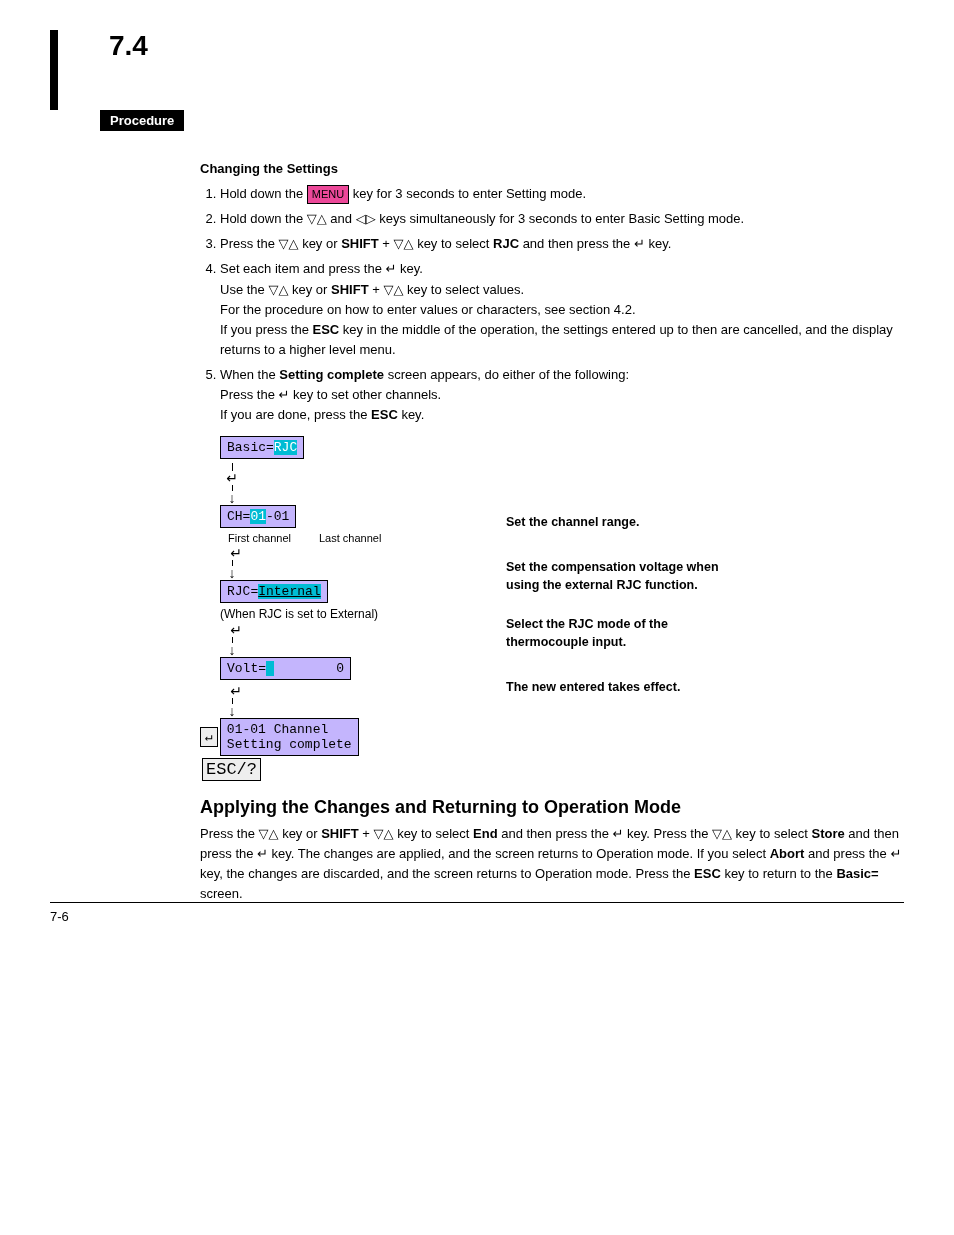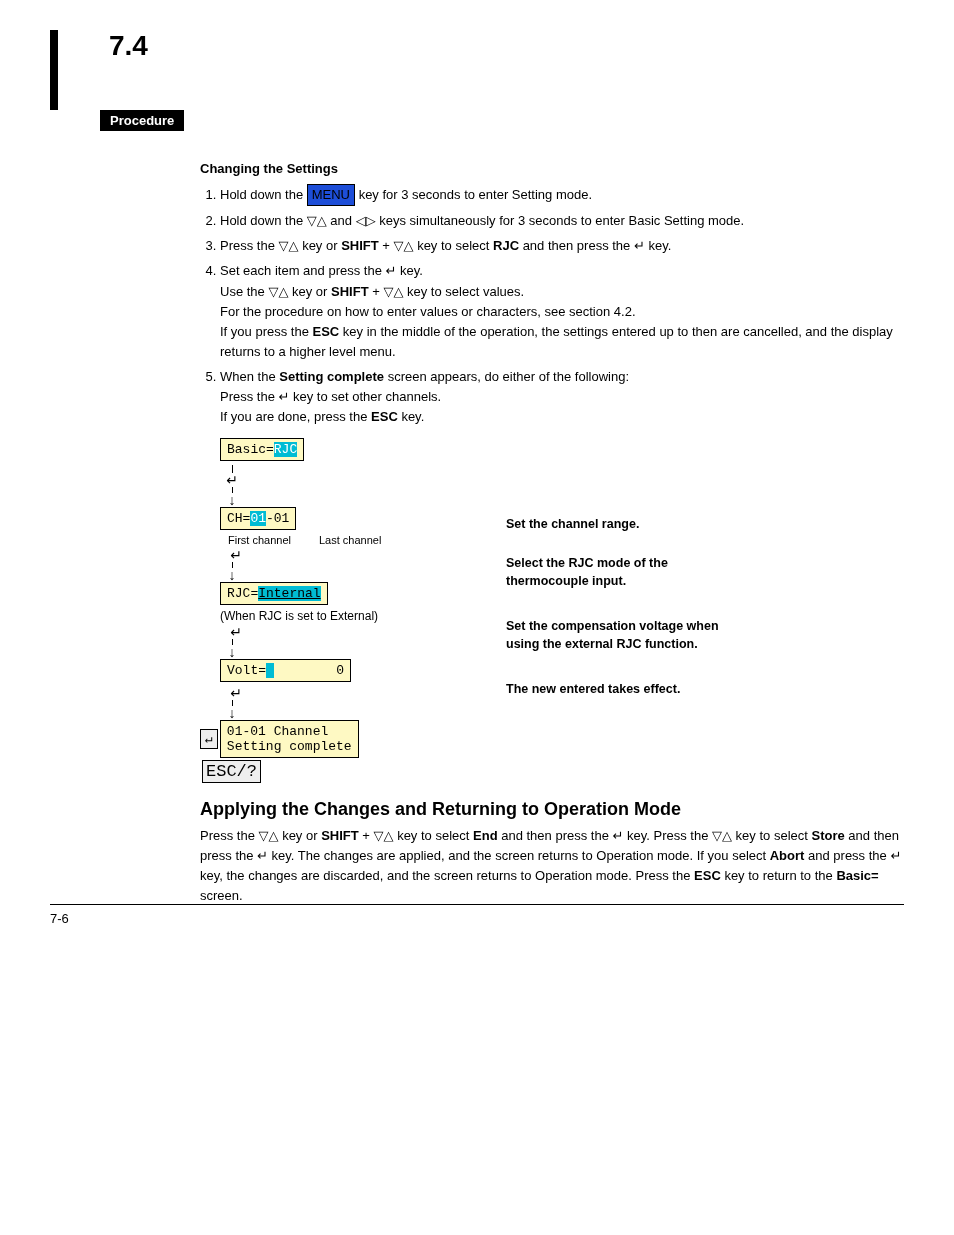--- a/index.html
+++ b/index.html
@@ -68,38 +68,38 @@
       margin-bottom: 10px;
     }
     ol li {
       margin-bottom: 5px;
       line-height: 1.55;
     }
     .inline-key {
       display: inline-block;
       border: 1px solid #000;
       padding: 0px 4px;
-      font-size: 13px;
+      font-size: 11px;
       font-family: Arial, sans-serif;
-      background: #1d4ed8;
+      background: #ec4899;
     }
     b { font-weight: bold; }
     .diagram-area {
       margin-top: 10px;
       margin-bottom: 18px;
       position: relative;
       display: flex;
       align-items: flex-start;
     }
     .screen-box {
       border: 1px solid #000;
       font-family: 'Courier New', monospace;
       font-size: 13px;
       padding: 3px 6px;
-      background: #fef9c3;
+      background: #c4b5fd;
       display: inline-block;
       white-space: pre;
       margin-bottom: 2px;
     }
     .rjc-highlight {
       background: #00bcd4;
       color: #fff;
     }
     .ch-highlight {
       background: #00bcd4;
@@ -266,25 +266,25 @@
         </div>
 
         <div style="margin-left:2px; margin-top:1px;">
           <span style="font-size:17px; font-family:'Courier New',monospace; border:1px solid #000; padding:1px 3px; background:#eee;">ESC/?</span>
         </div>
 
       </div>
 
       <div class="diagram-labels-col">
         <div class="label-item" style="margin-top:58px;">Set the channel range.</div>
+        <div class="label-item" style="margin-top:28px;">
+          Set the compensation voltage when<br>using the external RJC function.
+        </div>
         <div class="label-item" style="margin-top:18px;">
           Select the RJC mode of the<br>thermocouple input.
-        </div>
-        <div class="label-item" style="margin-top:28px;">
-          Set the compensation voltage when<br>using the external RJC function.
         </div>
         <div class="label-item" style="margin-top:28px;">The new entered takes effect.</div>
       </div>
 
     </div>
 
     <div class="applying-title">Applying the Changes and Returning to Operation Mode</div>
     <div class="applying-text">
       Press the ▽△ key or <b>SHIFT</b> + ▽△ key to select <b>End</b> and then press the ↵ key.  Press the ▽△ key to select <b>Store</b> and then press the ↵ key.  The changes are applied, and the screen returns to Operation mode.  If you select <b>Abort</b> and press the ↵ key, the changes are discarded, and the screen returns to Operation mode.  Press the <b>ESC</b> key to return to the <b>Basic=</b> screen.
     </div>

